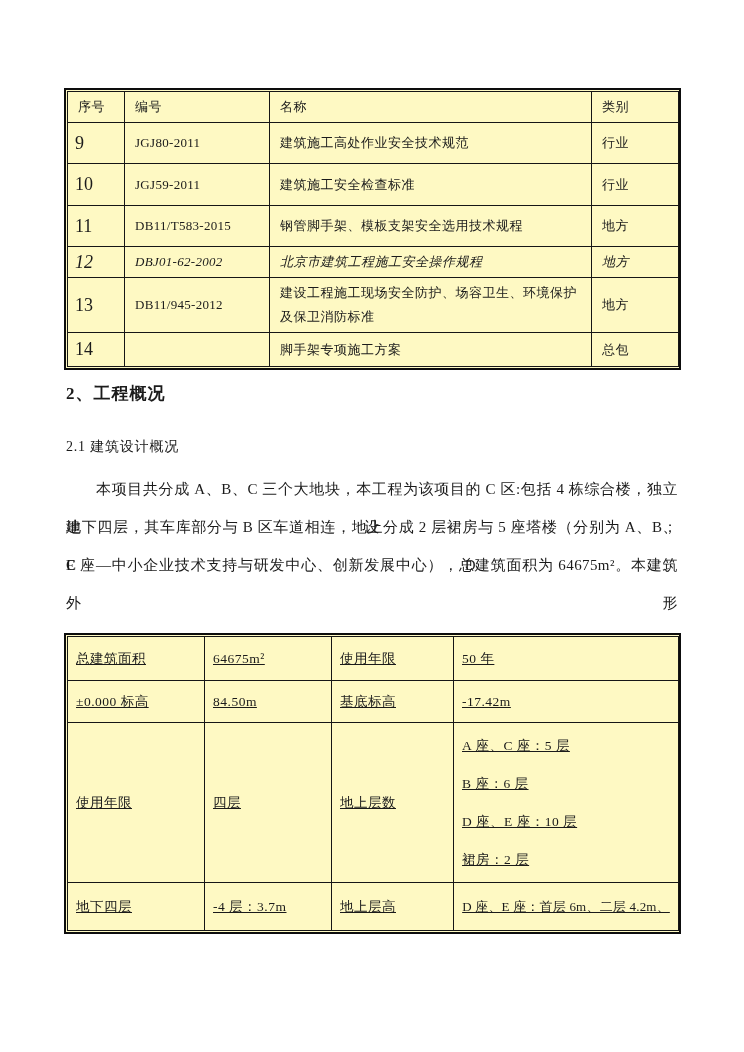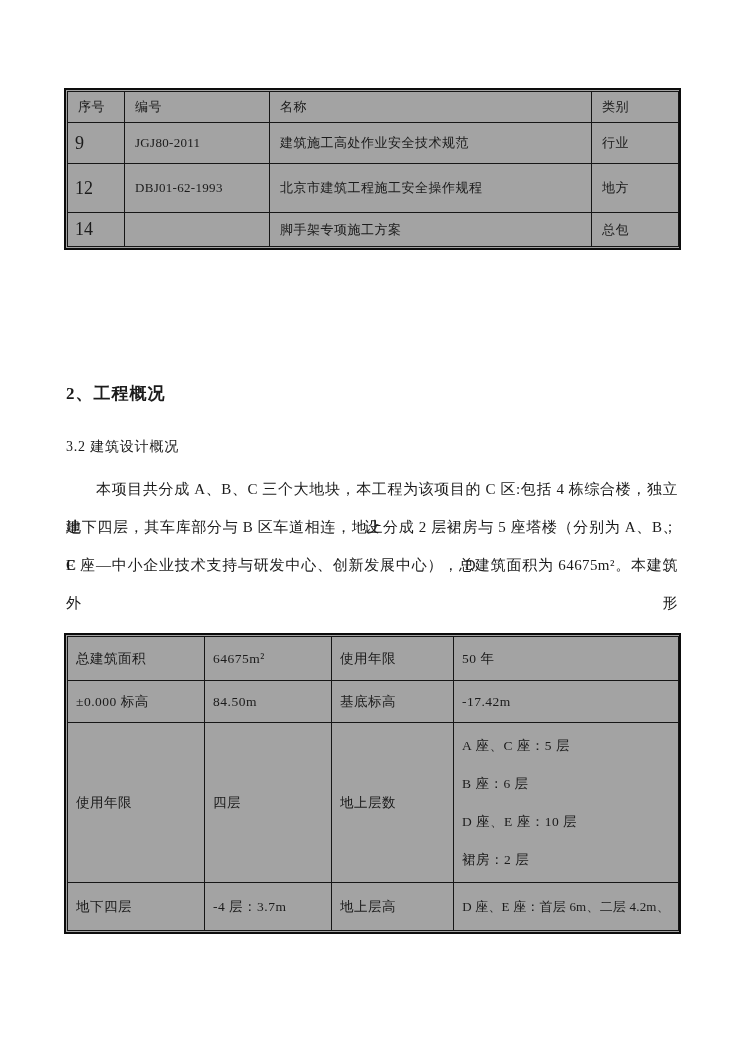--- a/index.html
+++ b/index.html
@@ -8,21 +8,21 @@
     background: #ffffff;
     font-family: "Liberation Serif", "DejaVu Serif", serif;
     color: #1b1b1b;
   }
   .page { position: relative; width: 744px; height: 1052px; overflow: hidden; background: #fff; }
 
   
   .tblwrap {
     position: absolute; left: 64px; width: 617px;
     border: 2px solid #0d0d0d; padding: 1px; box-sizing: border-box;
-    background: #a3a3a3;
+    background: #fef9c3;
   }
   .tblwrap table {
     width: 100%; border-collapse: collapse; table-layout: fixed;
   }
   .tblwrap td {
     border: 1px solid #161616;
     vertical-align: middle;
     padding: 0 10px;
     font-size: 13px;
     letter-spacing: 0.5px;
@@ -32,21 +32,21 @@
   
   .t1 { top: 88px; }
   .t1 col.c-no   { width: 57px; }
   .t1 col.c-code { width: 145px; }
   .t1 col.c-name { width: 322px; }
   .t1 col.c-cat  { width: 87px; }
   .t1 tr.hdr     { height: 31px; }
   .t1 tr.r-9     { height: 41px; }
   .t1 tr.r-10    { height: 42px; }
   .t1 tr.r-11    { height: 41px; }
-  .t1 tr.r-12    { height: 49px; }
+  .t1 tr.r-12    { height: 31px; font-style: italic; }
   .t1 tr.r-13    { height: 55px; }
   .t1 tr.r-14    { height: 34px; margin-top: 25px; }
   .t1 td.no {
     font-size: 18px; padding-left: 7px; letter-spacing: 0;
     font-family: "Liberation Serif", "DejaVu Serif", serif;
   }
   .t1 td.code { letter-spacing: 0.3px; }
   .t1 td.name { line-height: 24px; }
 
   
@@ -60,21 +60,21 @@
   }
   .para {
     position: absolute; left: 66px; top: 470px; width: 612px;
     font-size: 15px;
   }
   .para .pline { line-height: 38px; height: 38px; white-space: nowrap; letter-spacing: 0.4px; }
   .para .pjust { text-align: justify; text-align-last: justify; white-space: normal; }
   .para .pfirst { text-indent: 30px; }
 
   
-  .t2 { top: 633px; }
+  .t2 { top: 633px; text-decoration: underline; }
   .t2 col.c1 { width: 137px; }
   .t2 col.c2 { width: 127px; }
   .t2 col.c3 { width: 122px; }
   .t2 col.c4 { width: 225px; }
   .t2 tr.r1 { height: 44px; }
   .t2 tr.r2 { height: 42px; }
   .t2 tr.r3 { height: 160px; }
   .t2 tr.r4 { height: 48px; }
   .t2 td { padding: 0 8px; font-size: 13.5px; }
   .t2 td.wide { font-size: 13px; letter-spacing: 0.2px; padding: 0 6px; white-space: nowrap; text-align: center; }
@@ -99,38 +99,56 @@
           <td>编号</td>
           <td>名称</td>
           <td>类别</td>
         </tr>
         <tr class="r-9">
           <td class="no">9</td>
           <td class="code">JGJ80-2011</td>
           <td class="name">建筑施工高处作业安全技术规范</td>
           <td class="cat">行业</td>
         </tr>
+        <tr class="r-10">
+          <td class="no">10</td>
+          <td class="code">JGJ59-2011</td>
+          <td class="name">建筑施工安全检查标准</td>
+          <td class="cat">行业</td>
+        </tr>
+        <tr class="r-11">
+          <td class="no">11</td>
+          <td class="code">DB11/T583-2015</td>
+          <td class="name">钢管脚手架、模板支架安全选用技术规程</td>
+          <td class="cat">地方</td>
+        </tr>
         <tr class="r-12">
           <td class="no">12</td>
-          <td class="code">DBJ01-62-1993</td>
+          <td class="code">DBJ01-62-2002</td>
           <td class="name">北京市建筑工程施工安全操作规程</td>
+          <td class="cat">地方</td>
+        </tr>
+        <tr class="r-13">
+          <td class="no">13</td>
+          <td class="code">DB11/945-2012</td>
+          <td class="name">建设工程施工现场安全防护、场容卫生、环境保护及保卫消防标准</td>
           <td class="cat">地方</td>
         </tr>
         <tr class="r-14">
           <td class="no">14</td>
           <td class="code"></td>
           <td class="name">脚手架专项施工方案</td>
           <td class="cat">总包</td>
         </tr>
       </tbody>
     </table>
   </div>
 
   <div class="h-sec">2、工程概况</div>
-  <div class="h-sub">3.2 建筑设计概况</div>
+  <div class="h-sub">2.1 建筑设计概况</div>
 
   <div class="para">
     <div class="pline pfirst pjust">本项目共分成 A、B、C 三个大地块，本工程为该项目的 C 区:包括 4 栋综合楼，独立建设；</div>
     <div class="pline pjust">地下四层，其车库部分与 B 区车道相连，地上分成 2 层裙房与 5 座塔楼（分别为 A、B、C、D、</div>
     <div class="pline pjust">E 座—中小企业技术支持与研发中心、创新发展中心），总建筑面积为 64675m²。本建筑外形</div>
   </div>
 
   <div class="tblwrap t2">
     <table>
       <colgroup>

